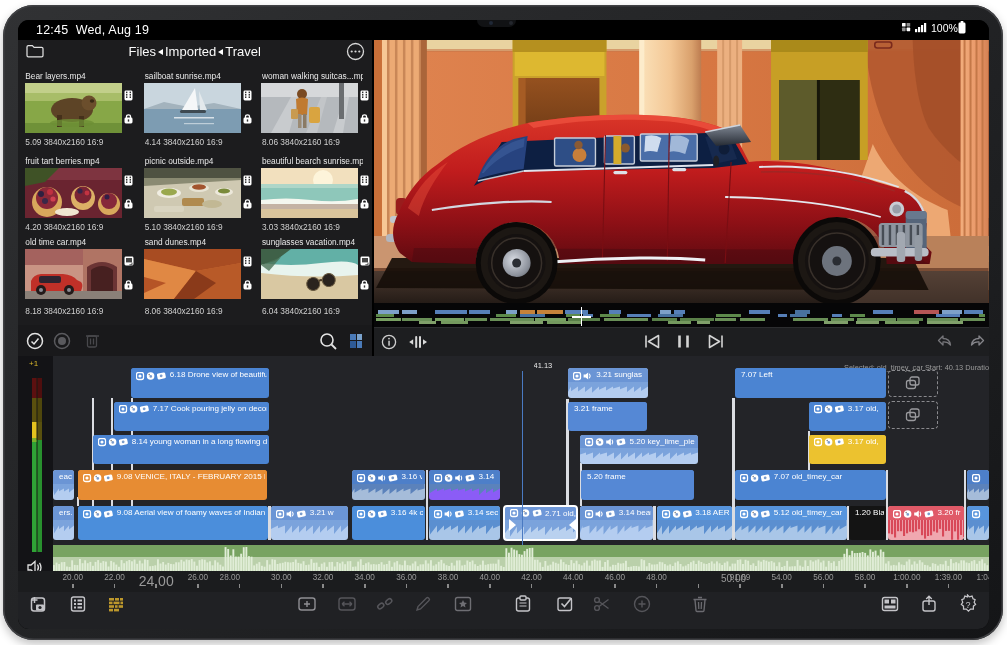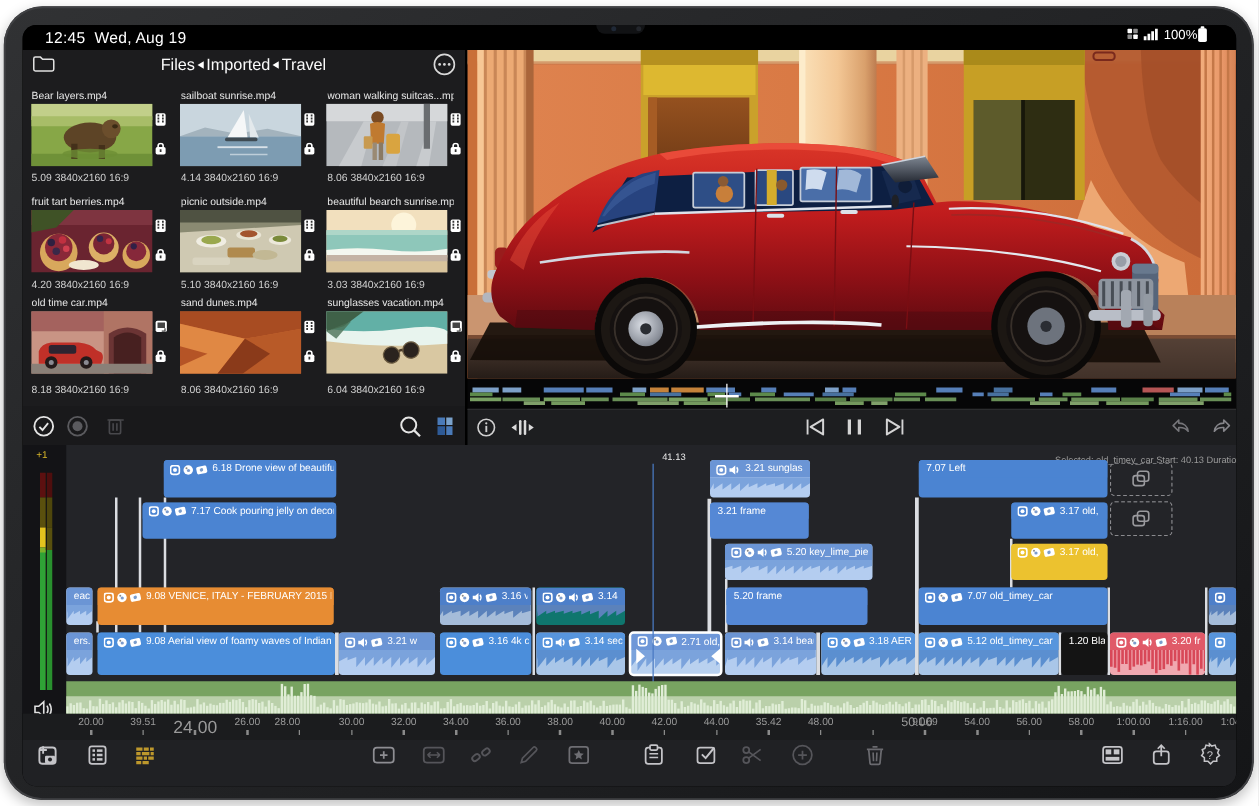--- a/index.html
+++ b/index.html
@@ -640,21 +640,21 @@
       <rect x="5.5" y="62" width="4.5" height="112" fill="#28902e"></rect>
       <rect x="0" y="44" width="4.5" height="16" fill="#e4c21e"></rect>
       <rect x="5.5" y="44" width="4.5" height="18" fill="#58500e"></rect>
       <rect x="0" y="60" width="4.5" height="4" fill="#7db02a"></rect>
     </svg>
 <svg class="ab" style="left:9.5px;top:540.0px" width="16" height="15" viewBox="0 0 16 15">
 <path d="M1,5 L4,5 L8,1.5 L8,13.5 L4,10 L1,10 Z" fill="none" stroke="#e0e0e0" stroke-width="1.3"></path>
 <path d="M10.5,4.5 Q12.5,7.5 10.5,10.5" stroke="#e0e0e0" stroke-width="1.3" fill="none"></path>
 <path d="M12.5,2.8 Q15.5,7.5 12.5,12.2" stroke="#e0e0e0" stroke-width="1.3" fill="none"></path>
 </svg>
-<div class="ab txt" style="left:495px;top:341.0px;width:36px;text-align:right;font-size:7.5px;color:#e8e8e8">41.13</div>
+<div class="ab txt" style="left:516px;top:341.0px;width:36px;text-align:left;font-size:7.5px;color:#e8e8e8">41.13</div>
 <div class="ab txt" style="left:826.5px;top:342.5px;font-size:7.4px;color:#9a9a9a">Selected: old_timey_car Start: 40.13 Duration: 3.1</div>
 <div class="ab" style="left:59.4px;top:477.0px;width:2.2px;height:9.0px;background:rgba(235,238,242,.92)"></div>
 <div class="ab" style="left:74.4px;top:377.5px;width:2.2px;height:108.5px;background:rgba(235,238,242,.92)"></div>
 <div class="ab" style="left:93.4px;top:377.5px;width:2.2px;height:108.5px;background:rgba(235,238,242,.92)"></div>
 <div class="ab" style="left:113.4px;top:377.5px;width:2.2px;height:108.5px;background:rgba(235,238,242,.92)"></div>
 <div class="ab" style="left:548.9px;top:379.0px;width:2.2px;height:107.0px;background:rgba(235,238,242,.92)"></div>
 <div class="ab" style="left:562.4px;top:443.0px;width:2.2px;height:43.0px;background:rgba(235,238,242,.92)"></div>
 <div class="ab" style="left:714.9px;top:377.5px;width:2.2px;height:142.0px;background:rgba(235,238,242,.92)"></div>
 <div class="ab" style="left:790.4px;top:411.0px;width:2.2px;height:39.0px;background:rgba(235,238,242,.92)"></div>
 <div class="ab" style="left:250.9px;top:486.0px;width:2.2px;height:33.5px;background:rgba(235,238,242,.92)"></div>
@@ -702,20 +702,29 @@
     </div>
 <div class="ab" style="left:791.5px;top:381.5px;width:77.0px;height:29.5px;background:#4b84d2;border-radius:3px;overflow:hidden">
       <div class="ab" style="left:0;top:0;width:77.0px;height:13.5px;background:#4b84d2"></div>
       <svg class="ab" style="left:5px;top:3.5px" width="31.799999999999997" height="9" viewBox="0 0 31.799999999999997 9">
         <use href="#icf" x="0" y="0"></use>
         <use href="#icp" x="10.6" y="0"></use>
         <use href="#icc" x="21.2" y="0"></use>
       </svg>
       <div class="ab txt" style="left:38.8px;top:2.3px;font-size:8.1px;color:#fff;width:36px">3.17 old,</div>
     </div>
+<div class="ab" style="left:75.5px;top:414.5px;width:176.0px;height:29.5px;background:#4b84d2;border-radius:3px;overflow:hidden">
+      <div class="ab" style="left:0;top:0;width:176.0px;height:13.5px;background:#4b84d2"></div>
+      <svg class="ab" style="left:5px;top:3.5px" width="31.799999999999997" height="9" viewBox="0 0 31.799999999999997 9">
+        <use href="#icf" x="0" y="0"></use>
+        <use href="#icp" x="10.6" y="0"></use>
+        <use href="#icc" x="21.2" y="0"></use>
+      </svg>
+      <div class="ab txt" style="left:38.8px;top:2.3px;font-size:8.1px;color:#fff;width:135px">8.14 young woman in a long flowing d</div>
+    </div>
 <div class="ab" style="left:562.5px;top:414.5px;width:118.0px;height:29.5px;background:#b4cdf0;border-radius:3px;overflow:hidden">
       <div class="ab" style="left:0;top:0;width:118.0px;height:13.5px;background:#6b95d5"></div>
       <svg class="ab" style="left:0;top:13.5px" width="118.0" height="16.0" viewBox="0 0 118.0 16.0" preserveAspectRatio="none">
         <path d="M0,0 L118.0,0 L118.0,4.5 L111.0,6.8 L111.0,4.5 L104.0,7.5 L104.0,4.5 L97.0,8.0 L97.0,4.5 L90.0,11.2 L90.0,4.5 L83.0,9.0 L83.0,4.5 L76.0,10.2 L76.0,4.5 L69.0,6.9 L69.0,4.5 L62.0,9.1 L62.0,4.5 L55.0,10.9 L55.0,4.5 L48.0,9.2 L48.0,4.5 L41.0,11.4 L41.0,4.5 L34.0,11.1 L34.0,4.5 L27.0,8.4 L27.0,4.5 L20.0,6.4 L20.0,4.5 L13.0,10.4 L13.0,4.5 L6.0,7.1 L6.0,4.5 L0.0,6.4 L0.0,4.5 Z" fill="#7ba3dc"></path>
       </svg>
       <svg class="ab" style="left:5px;top:3.5px" width="42.4" height="9" viewBox="0 0 42.4 9">
         <use href="#icf" x="0" y="0"></use>
         <use href="#icp" x="10.6" y="0"></use>
         <use href="#ics" x="21.2" y="0"></use>
         <use href="#icc" x="31.799999999999997" y="0"></use>
@@ -753,21 +762,21 @@
         <path d="M0,0 L72.5,0 L72.5,4.5 L65.5,6.6 L65.5,4.5 L58.5,10.1 L58.5,4.5 L51.5,7.2 L51.5,4.5 L44.5,8.8 L44.5,4.5 L37.5,9.9 L37.5,4.5 L30.5,10.6 L30.5,4.5 L23.5,8.8 L23.5,4.5 L16.5,9.0 L16.5,4.5 L9.5,6.5 L9.5,4.5 L2.5,8.7 L2.5,4.5 L0.0,8.4 L0.0,4.5 Z" fill="#5b82bb"></path>
       </svg>
       <svg class="ab" style="left:5px;top:3.5px" width="42.4" height="9" viewBox="0 0 42.4 9">
         <use href="#icf" x="0" y="0"></use>
         <use href="#icp" x="10.6" y="0"></use>
         <use href="#ics" x="21.2" y="0"></use>
         <use href="#icc" x="31.799999999999997" y="0"></use>
       </svg>
       <div class="ab txt" style="left:49.4px;top:2.3px;font-size:8.1px;color:#fff;width:21px">3.16 v</div>
     </div>
-<div class="ab" style="left:411.5px;top:450.0px;width:71.0px;height:29.5px;background:#0f766e;border-radius:3px;overflow:hidden">
+<div class="ab" style="left:411.5px;top:450.0px;width:71.0px;height:29.5px;background:#8b5cf6;border-radius:3px;overflow:hidden">
       <div class="ab" style="left:0;top:0;width:71.0px;height:13.5px;background:#4d7fc9"></div>
       <svg class="ab" style="left:0;top:13.5px" width="71.0" height="16.0" viewBox="0 0 71.0 16.0" preserveAspectRatio="none">
         <path d="M0,0 L71.0,0 L71.0,4.5 L64.0,8.6 L64.0,4.5 L57.0,9.3 L57.0,4.5 L50.0,11.0 L50.0,4.5 L43.0,7.3 L43.0,4.5 L36.0,7.6 L36.0,4.5 L29.0,6.6 L29.0,4.5 L22.0,7.0 L22.0,4.5 L15.0,6.4 L15.0,4.5 L8.0,7.2 L8.0,4.5 L1.0,9.1 L1.0,4.5 L0.0,11.6 L0.0,4.5 Z" fill="#5b82bb"></path>
       </svg>
       <svg class="ab" style="left:5px;top:3.5px" width="42.4" height="9" viewBox="0 0 42.4 9">
         <use href="#icf" x="0" y="0"></use>
         <use href="#icp" x="10.6" y="0"></use>
         <use href="#ics" x="21.2" y="0"></use>
         <use href="#icc" x="31.799999999999997" y="0"></use>
       </svg>
@@ -1321,21 +1330,21 @@
       <rect x="920.4" y="15.1" width="1.9" height="10.9" fill="#e0edd6"></rect>
       <rect x="923.0" y="18.8" width="1.9" height="7.2" fill="#e0edd6"></rect>
       <rect x="925.6" y="16.1" width="1.9" height="9.9" fill="#e0edd6"></rect>
       <rect x="928.2" y="14.3" width="1.9" height="11.7" fill="#e0edd6"></rect>
       <rect x="930.8" y="18.3" width="1.9" height="7.7" fill="#e0edd6"></rect>
       <rect x="933.4" y="20.2" width="1.9" height="5.8" fill="#e0edd6"></rect>
     </svg>
 <div class="ab" style="left:0;top:551.0px;width:971px;height:21px;background:#1b1c1e"></div>
 <div class="ab txt" style="left:35.3px;top:552.5px;width:40px;text-align:center;font-size:8.2px;color:#9a9a9a">20.00</div>
 <div class="ab" style="left:54.5px;top:563.5px;width:1.5px;height:4px;background:#8a8a8a"></div>
-<div class="ab txt" style="left:77.0px;top:552.5px;width:40px;text-align:center;font-size:8.2px;color:#9a9a9a">39.51</div>
+<div class="ab txt" style="left:77.0px;top:552.5px;width:40px;text-align:center;font-size:8.2px;color:#9a9a9a">22.00</div>
 <div class="ab" style="left:96.2px;top:563.5px;width:1.5px;height:4px;background:#8a8a8a"></div>
 <div class="ab txt" style="left:118.7px;top:552.5px;width:40px;text-align:center;font-size:14px;color:#9a9a9a">24.00</div>
 <div class="ab" style="left:137.9px;top:563.5px;width:1.5px;height:4px;background:#8a8a8a"></div>
 <div class="ab txt" style="left:160.4px;top:552.5px;width:40px;text-align:center;font-size:8.2px;color:#9a9a9a">26.00</div>
 <div class="ab" style="left:179.7px;top:563.5px;width:1.5px;height:4px;background:#8a8a8a"></div>
 <div class="ab txt" style="left:202.1px;top:552.5px;width:40px;text-align:left;font-size:8.2px;color:#9a9a9a">28.00</div>
 <div class="ab" style="left:221.4px;top:563.5px;width:1.5px;height:4px;background:#8a8a8a"></div>
 <div class="ab txt" style="left:243.8px;top:552.5px;width:40px;text-align:center;font-size:8.2px;color:#9a9a9a">30.00</div>
 <div class="ab" style="left:263.1px;top:563.5px;width:1.5px;height:4px;background:#8a8a8a"></div>
 <div class="ab txt" style="left:285.5px;top:552.5px;width:40px;text-align:center;font-size:8.2px;color:#9a9a9a">32.00</div>
@@ -1345,37 +1354,37 @@
 <div class="ab txt" style="left:368.9px;top:552.5px;width:40px;text-align:center;font-size:8.2px;color:#9a9a9a">36.00</div>
 <div class="ab" style="left:388.2px;top:563.5px;width:1.5px;height:4px;background:#8a8a8a"></div>
 <div class="ab txt" style="left:410.6px;top:552.5px;width:40px;text-align:center;font-size:8.2px;color:#9a9a9a">38.00</div>
 <div class="ab" style="left:429.9px;top:563.5px;width:1.5px;height:4px;background:#8a8a8a"></div>
 <div class="ab txt" style="left:452.3px;top:552.5px;width:40px;text-align:center;font-size:8.2px;color:#9a9a9a">40.00</div>
 <div class="ab" style="left:471.6px;top:563.5px;width:1.5px;height:4px;background:#8a8a8a"></div>
 <div class="ab txt" style="left:494.0px;top:552.5px;width:40px;text-align:center;font-size:8.2px;color:#9a9a9a">42.00</div>
 <div class="ab" style="left:513.2px;top:563.5px;width:1.5px;height:4px;background:#8a8a8a"></div>
 <div class="ab txt" style="left:535.7px;top:552.5px;width:40px;text-align:center;font-size:8.2px;color:#9a9a9a">44.00</div>
 <div class="ab" style="left:555.0px;top:563.5px;width:1.5px;height:4px;background:#8a8a8a"></div>
-<div class="ab txt" style="left:577.4px;top:552.5px;width:40px;text-align:center;font-size:8.2px;color:#9a9a9a">35.42</div>
+<div class="ab txt" style="left:577.4px;top:552.5px;width:40px;text-align:center;font-size:8.2px;color:#9a9a9a">46.00</div>
 <div class="ab" style="left:596.6px;top:563.5px;width:1.5px;height:4px;background:#8a8a8a"></div>
 <div class="ab txt" style="left:619.1px;top:552.5px;width:40px;text-align:center;font-size:8.2px;color:#9a9a9a">48.00</div>
 <div class="ab" style="left:638.4px;top:563.5px;width:1.5px;height:4px;background:#8a8a8a"></div>
 <div class="ab txt" style="left:696px;top:552.5px;width:40px;text-align:center;font-size:10px;color:#9a9a9a">50.00</div>
 <div class="ab" style="left:680.0px;top:563.5px;width:1.5px;height:4px;background:#8a8a8a"></div>
 <div class="ab txt" style="left:702.5px;top:552.5px;width:40px;text-align:center;font-size:8.2px;color:#9a9a9a">91.69</div>
 <div class="ab" style="left:721.8px;top:563.5px;width:1.5px;height:4px;background:#8a8a8a"></div>
 <div class="ab txt" style="left:744.2px;top:552.5px;width:40px;text-align:center;font-size:8.2px;color:#9a9a9a">54.00</div>
 <div class="ab" style="left:763.5px;top:563.5px;width:1.5px;height:4px;background:#8a8a8a"></div>
 <div class="ab txt" style="left:785.9px;top:552.5px;width:40px;text-align:center;font-size:8.2px;color:#9a9a9a">56.00</div>
 <div class="ab" style="left:805.1px;top:563.5px;width:1.5px;height:4px;background:#8a8a8a"></div>
 <div class="ab txt" style="left:827.6px;top:552.5px;width:40px;text-align:center;font-size:8.2px;color:#9a9a9a">58.00</div>
 <div class="ab" style="left:846.9px;top:563.5px;width:1.5px;height:4px;background:#8a8a8a"></div>
 <div class="ab txt" style="left:869.3px;top:552.5px;width:40px;text-align:center;font-size:8.2px;color:#9a9a9a">1:00.00</div>
 <div class="ab" style="left:888.5px;top:563.5px;width:1.5px;height:4px;background:#8a8a8a"></div>
-<div class="ab txt" style="left:911.0px;top:552.5px;width:40px;text-align:center;font-size:8.2px;color:#9a9a9a">1:16.00</div>
+<div class="ab txt" style="left:911.0px;top:552.5px;width:40px;text-align:center;font-size:8.2px;color:#9a9a9a">1:39.00</div>
 <div class="ab" style="left:930.2px;top:563.5px;width:1.5px;height:4px;background:#8a8a8a"></div>
 <div class="ab txt" style="left:952.7px;top:552.5px;width:40px;text-align:center;font-size:8.2px;color:#9a9a9a">1:04.00</div>
 
 <div class="ab" style="left:0;top:572.0px;width:971px;height:36.5px;background:#202124"></div>
 <svg class="ab" style="left:10.5px;top:573.5px" width="20" height="20" viewBox="0 0 20 20">
       <rect x="3.5" y="4" width="13" height="13" rx="2.5" fill="none" stroke="#c4c4c8" stroke-width="1.5"></rect>
       <path d="M6.5,3 L6.5,9 M3.5,6 L9.5,6" stroke="#c4c4c8" stroke-width="1.5"></path>
       <rect x="8" y="10.5" width="8" height="6" rx="1" fill="#c4c4c8"></rect>
       <circle cx="12" cy="13.5" r="1.6" fill="#202124"></circle>
     </svg>

